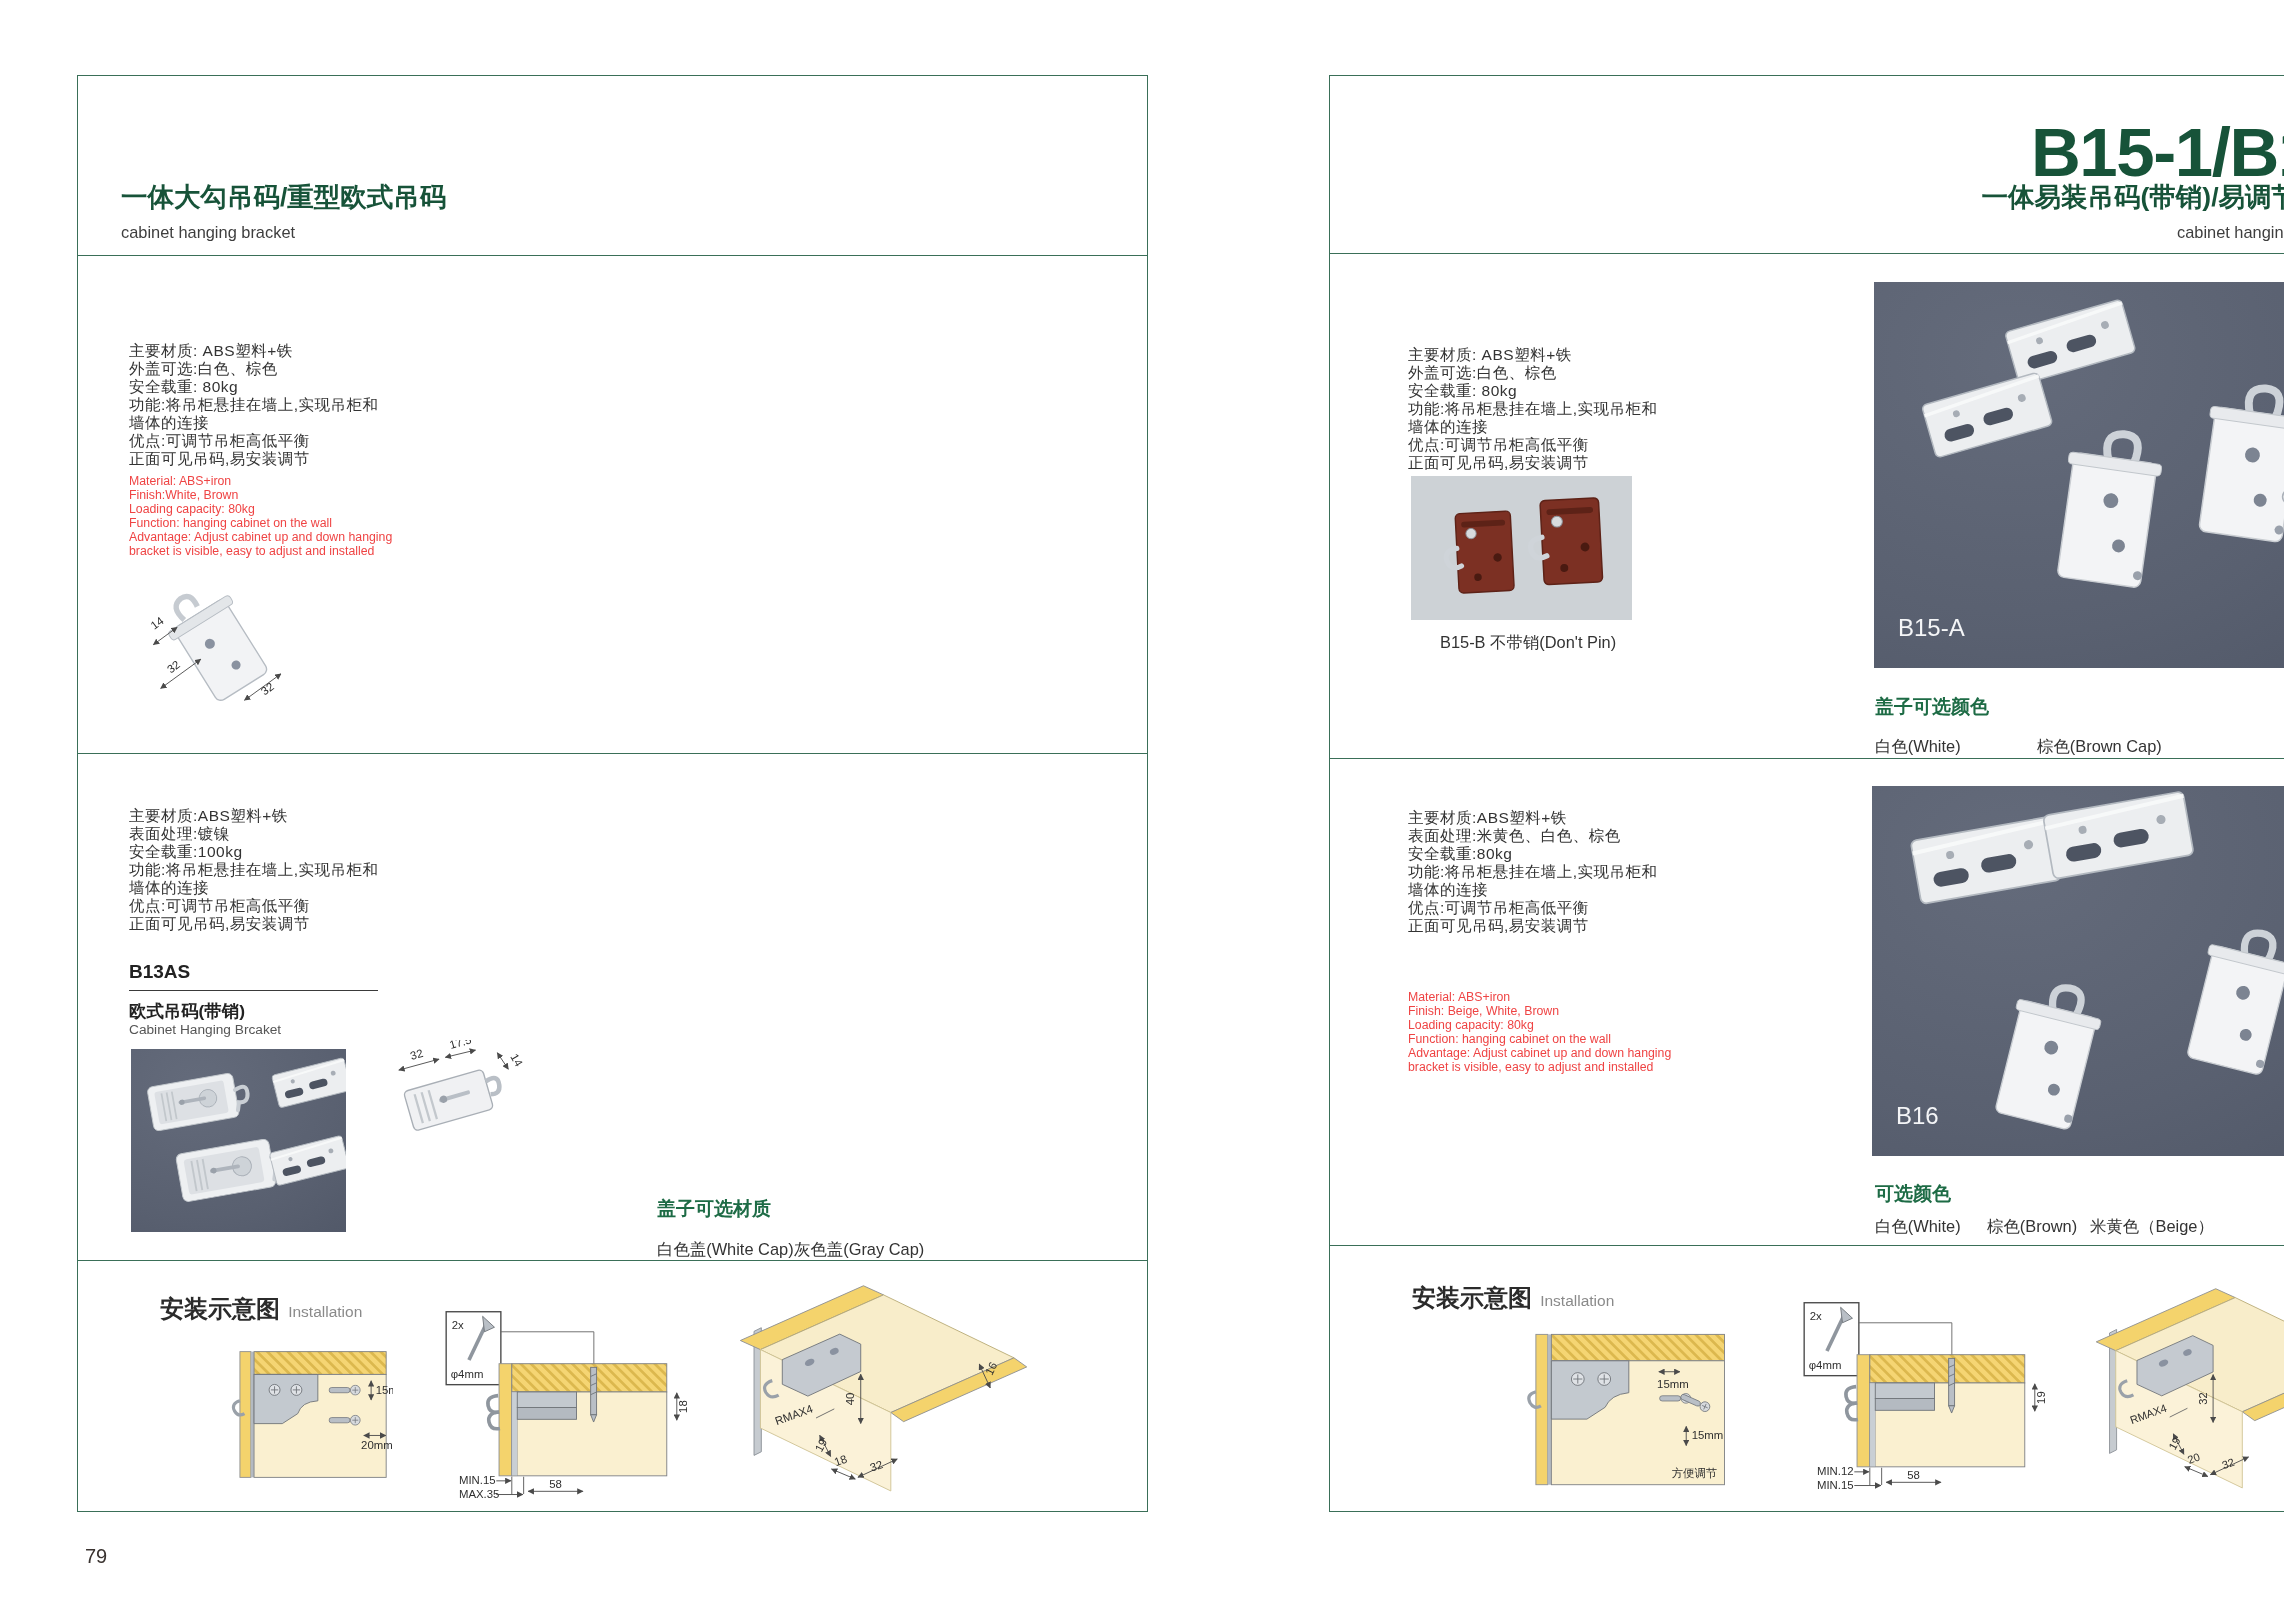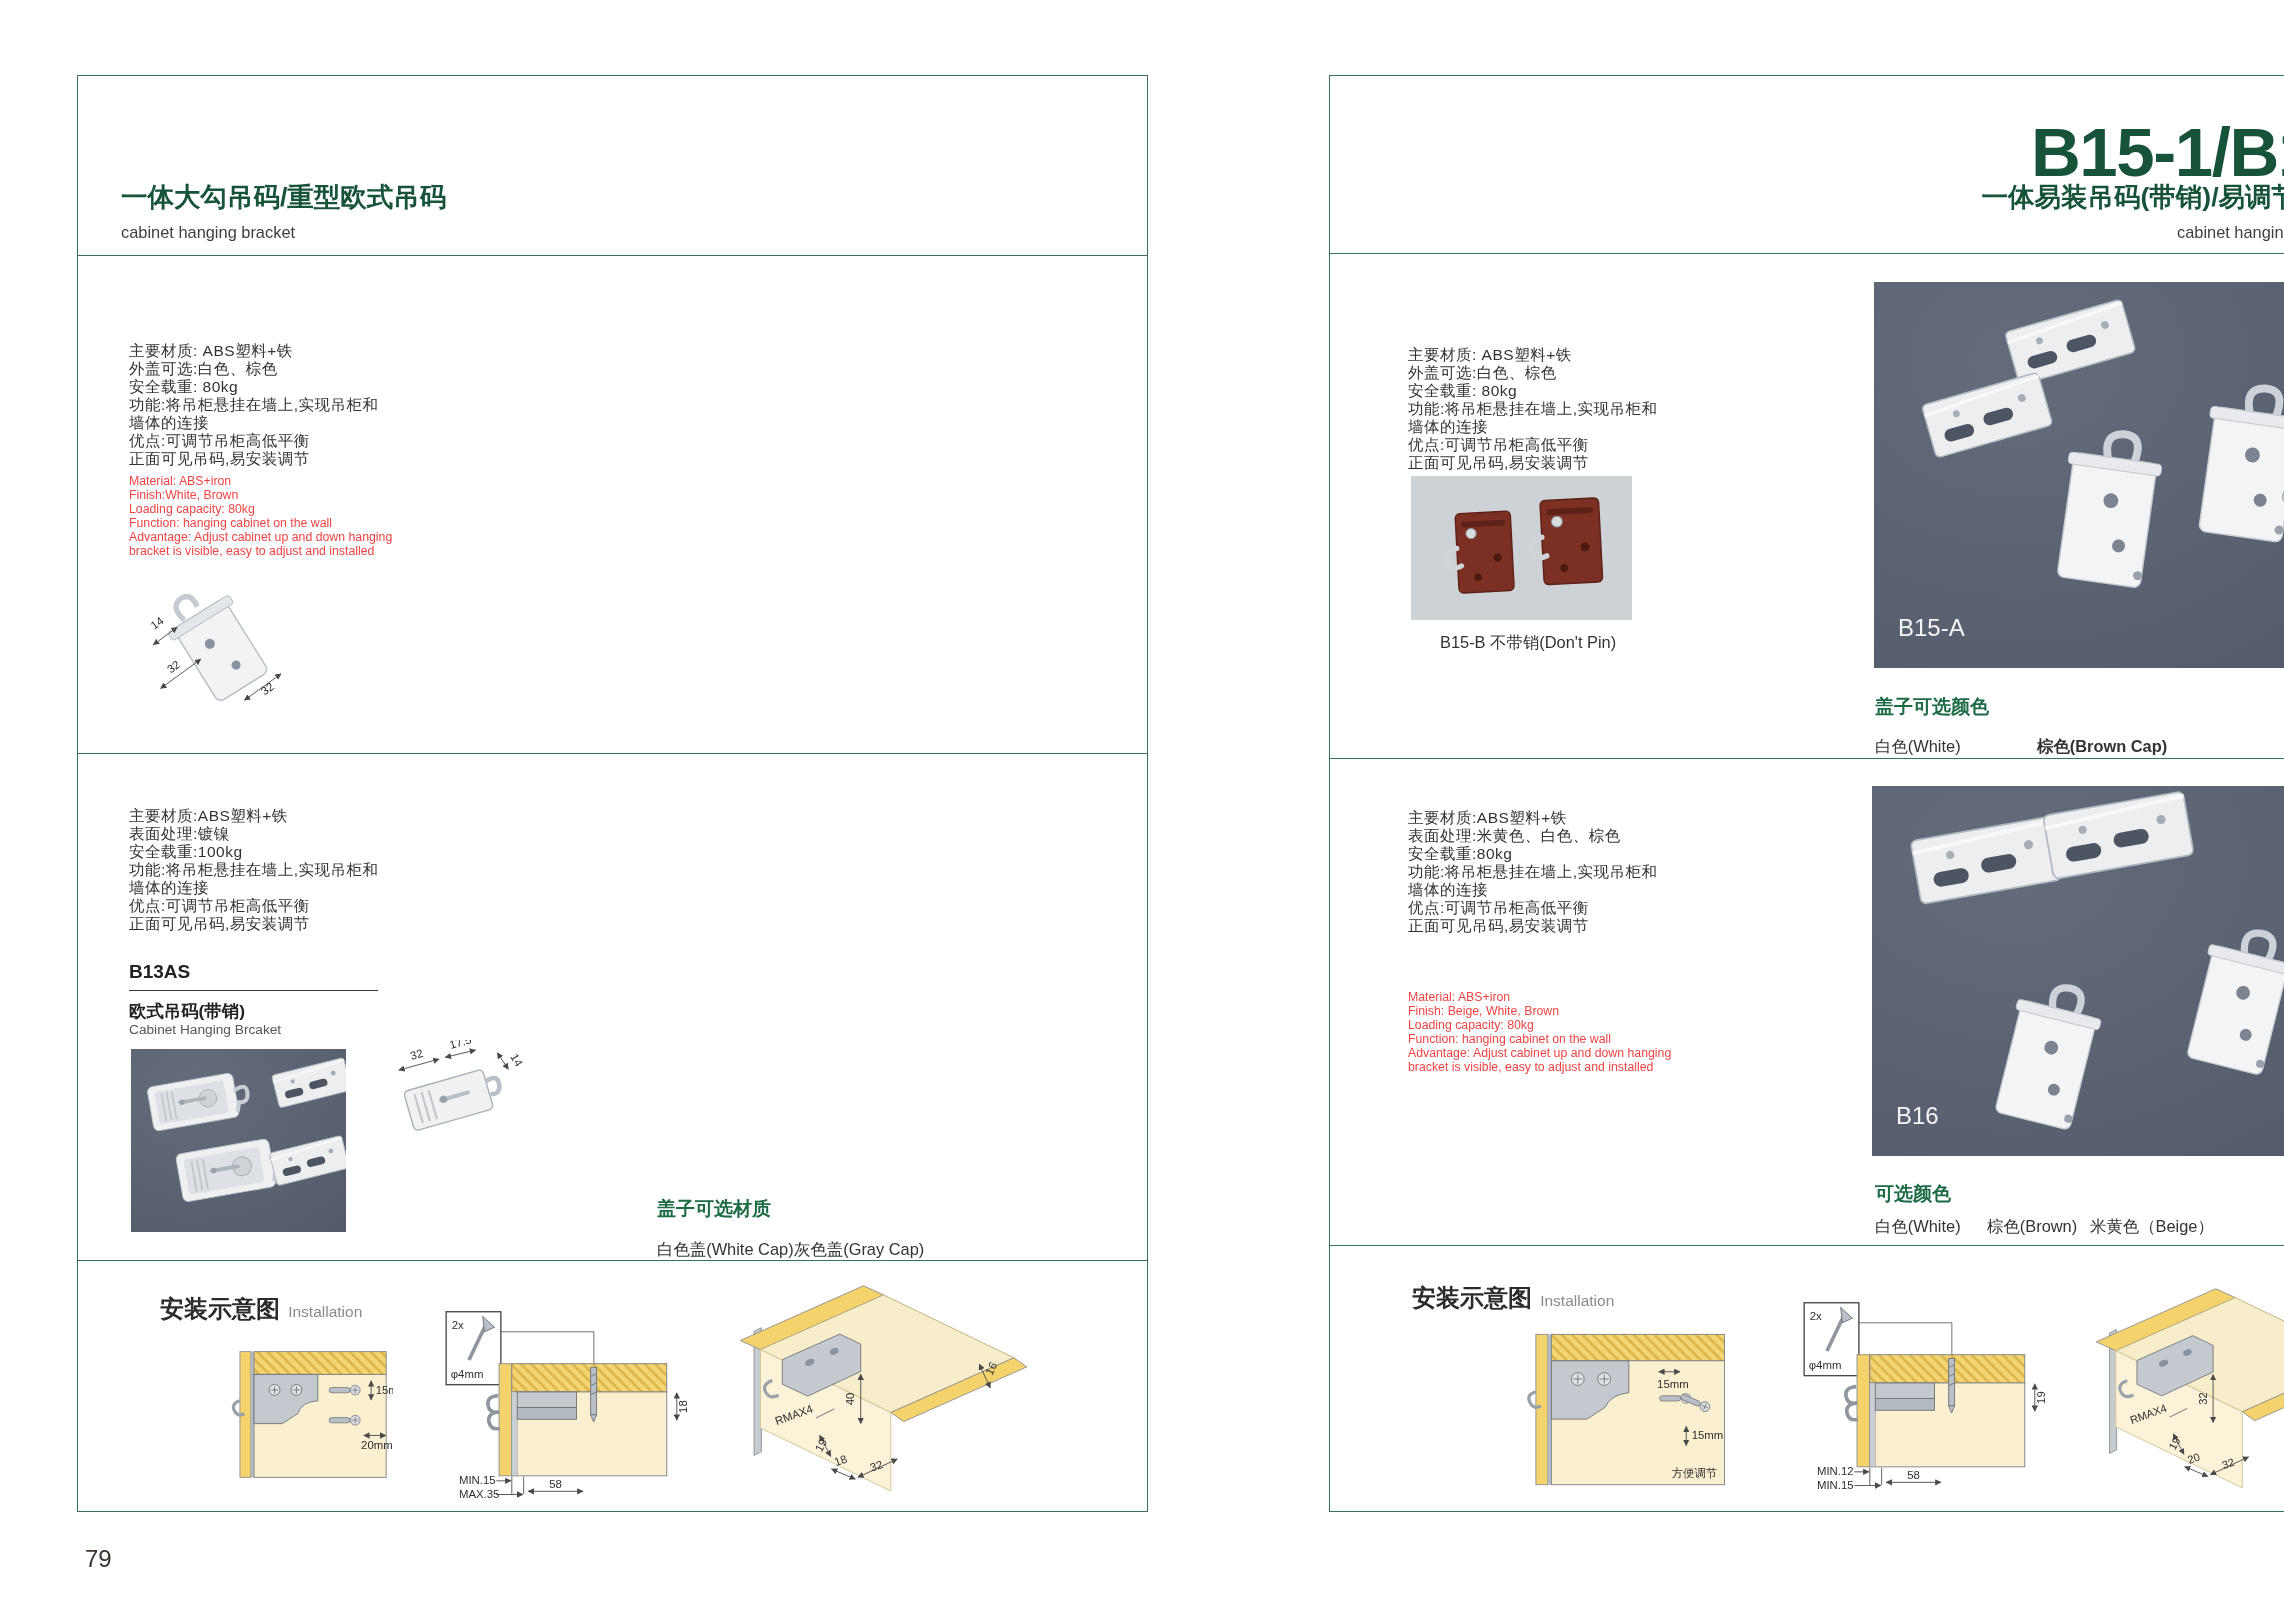--- a/index.html
+++ b/index.html
@@ -14,21 +14,21 @@
   .en-specs div{font-size:12.3px;line-height:14px;color:#ef4444;}
   .model-code{font-size:19px;font-weight:700;color:#222;}
   .model-rule{position:absolute;height:1.4px;background:#3a3a3a;}
   .model-cn{font-size:17.4px;font-weight:700;color:#222;}
   .model-en{font-size:13.7px;color:#555;}
   .opt-title{font-size:19px;font-weight:700;color:#1d6b45;}
   .opt{font-size:16.4px;color:#333;}
   .caption{font-size:16.4px;color:#333;}
   .inst-cn{font-size:24px;font-weight:700;color:#2b2b2b;}
   .inst-en{font-size:15.5px;color:#8a8a8a;font-weight:400;margin-left:8.2px;}
-  .pageno{font-size:24px;color:#3a3330;}
+  .pageno{font-size:20px;color:#3a3330;}
   .photo{position:absolute;overflow:hidden;}
   .photo.dark{background:radial-gradient(130% 130% at 30% 20%, #646b7b 0%, #596070 55%, #4d5464 100%);}
   .photo.light{background:#cdd2d6;}
   .photo svg{position:absolute;left:0;top:0;width:100%;height:100%;}
   .photo .lbl{position:absolute;left:24px;bottom:26.5px;color:#f4f5f7;font-size:24px;}
   svg text{font-family:"Liberation Sans",sans-serif;fill:#333;}
   .dim{stroke:#4a4a4a;stroke-width:2;fill:none;marker-start:url(#ah);marker-end:url(#ah);}
   .arrow1{stroke:#4a4a4a;stroke-width:2;fill:none;marker-end:url(#ah);}
   .ldr{stroke:#666;stroke-width:2;fill:none;}
   .dtext{font-size:25px;fill:#2f2f2f;}
@@ -294,21 +294,21 @@
       <use href="#hookBracketSym" width="240" height="370" transform="translate(420 300) rotate(8)" style="color:#f3f4f6"></use>
       <use href="#hookBracketSym" width="240" height="370" transform="translate(730 200) rotate(8)" style="color:#f3f4f6"></use>
       <ellipse cx="920" cy="470" rx="26" ry="20" fill="#e6e9eb" stroke="#aab0b8" stroke-width="3"></ellipse>
       <ellipse cx="955" cy="548" rx="24" ry="18" fill="#e6e9eb" stroke="#aab0b8" stroke-width="3"></ellipse>
     </svg>
     <div class="lbl">B15-A</div>
   </div>
 
   <div class="abs opt-title" style="left:545px;top:618px;">盖子可选颜色</div>
   <div class="abs opt" style="left:545px;top:660px;">白色(White)</div>
-  <div class="abs opt" style="left:707px;top:660px;font-weight:bold;">棕色(Brown Cap)</div>
+  <div class="abs opt" style="left:707px;top:660px;">棕色(Brown Cap)</div>
 
   <div class="abs cn-specs" style="left:78px;top:733px;width:457px;">
     <div>主要材质:ABS塑料+铁</div>
     <div>表面处理:米黄色、白色、棕色</div>
     <div>安全载重:80kg</div>
     <div>功能:将吊柜悬挂在墙上,实现吊柜和</div>
     <div>墙体的连接</div>
     <div>优点:可调节吊柜高低平衡</div>
     <div>正面可见吊码,易安装调节</div>
   </div>

